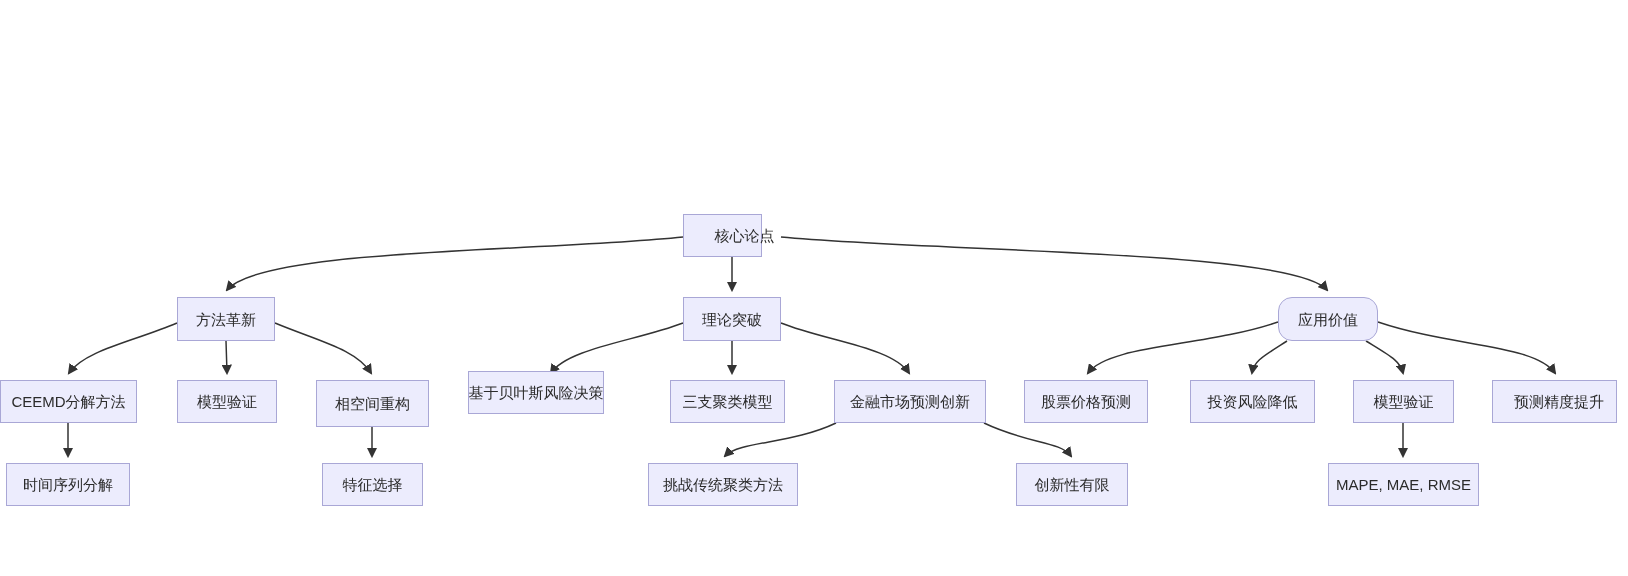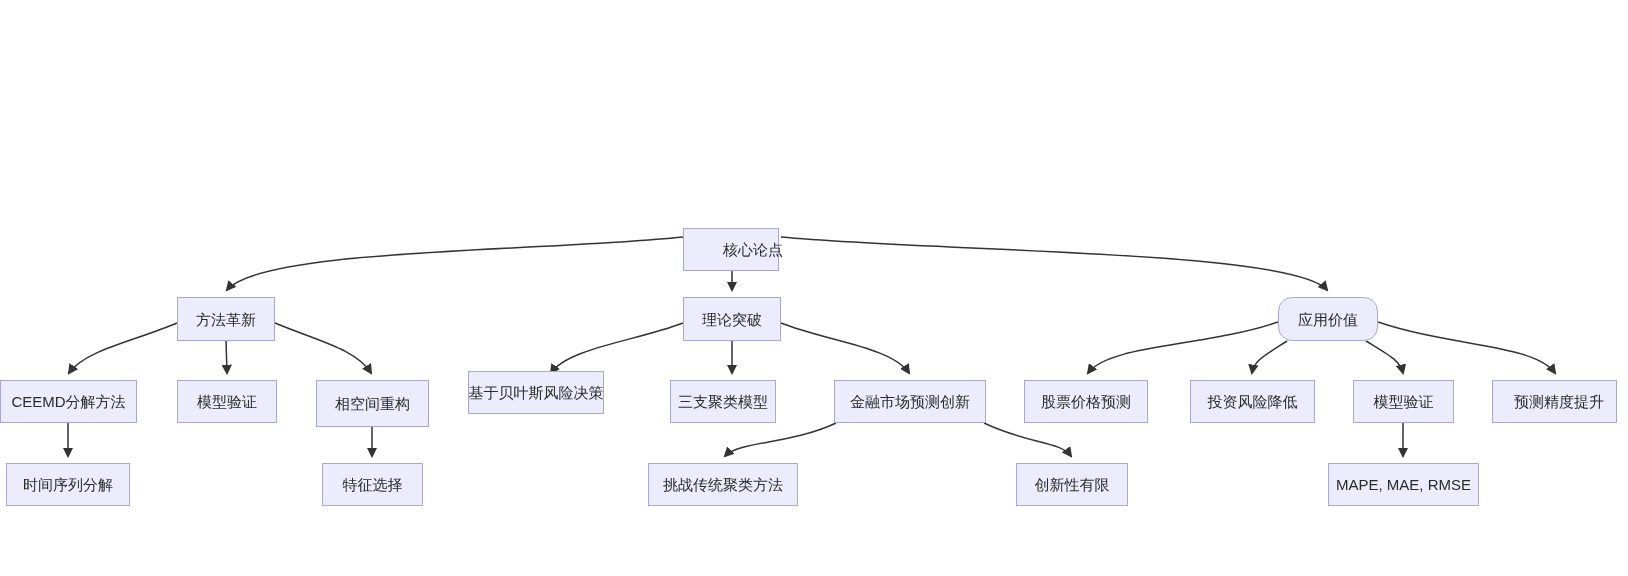--- a/index.html
+++ b/index.html
@@ -73,21 +73,21 @@
     <path class="edge" marker-end="url(#arrow)" d="M 1287 341 C 1262 357, 1254 361, 1252 373"></path>
     <path class="edge" marker-end="url(#arrow)" d="M 1366 341 C 1392 357, 1400 361, 1403 373"></path>
     <path class="edge" marker-end="url(#arrow)" d="M 1378 322 C 1452 347, 1534 344, 1555 373"></path>
     <path class="edge" marker-end="url(#arrow)" d="M 68 423 L 68 456"></path>
     <path class="edge" marker-end="url(#arrow)" d="M 372 423 L 372 456"></path>
     <path class="edge" marker-end="url(#arrow)" d="M 836 423 C 792 444, 740 441, 725 456"></path>
     <path class="edge" marker-end="url(#arrow)" d="M 984 423 C 1028 444, 1060 441, 1071 456"></path>
     <path class="edge" marker-end="url(#arrow)" d="M 1403 423 L 1403 456"></path>
   </svg>
 
-  <div class="node" style="left:683px; top:228px; width:96px; height:43px;padding-left:44px;">
+  <div class="node" style="left:683px; top:214px; width:79px; height:43px;padding-left:44px;">
     <span class="node-label">核心论点</span>
   </div>
 
   <div class="node" style="left:177px; top:297px; width:98px; height:44px;">
     <span class="node-label">方法革新</span>
   </div>
   <div class="node" style="left:683px; top:297px; width:98px; height:44px;">
     <span class="node-label">理论突破</span>
   </div>
   <div class="node" style="left:1278px; top:297px; width:100px; height:44px;border-radius:14px;">
@@ -99,21 +99,21 @@
   </div>
   <div class="node" style="left:177px; top:380px; width:100px; height:43px;">
     <span class="node-label">模型验证</span>
   </div>
   <div class="node" style="left:316px; top:380px; width:113px; height:47px;">
     <span class="node-label">相空间重构</span>
   </div>
   <div class="node" style="left:468px; top:371px; width:136px; height:43px;">
     <span class="node-label">基于贝叶斯风险决策</span>
   </div>
-  <div class="node" style="left:670px; top:380px; width:106px; height:43px;">
+  <div class="node" style="left:670px; top:380px; width:115px; height:43px;">
     <span class="node-label">三支聚类模型</span>
   </div>
   <div class="node" style="left:834px; top:380px; width:152px; height:43px;">
     <span class="node-label">金融市场预测创新</span>
   </div>
   <div class="node" style="left:1024px; top:380px; width:124px; height:43px;">
     <span class="node-label">股票价格预测</span>
   </div>
   <div class="node" style="left:1190px; top:380px; width:125px; height:43px;">
     <span class="node-label">投资风险降低</span>

